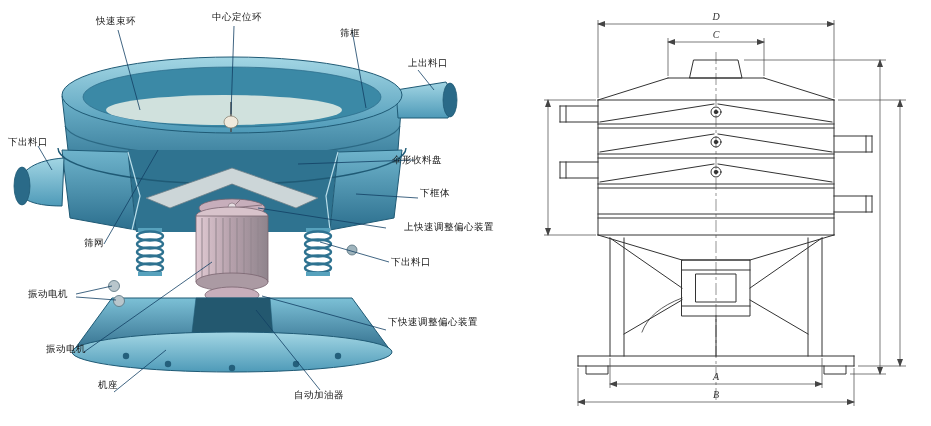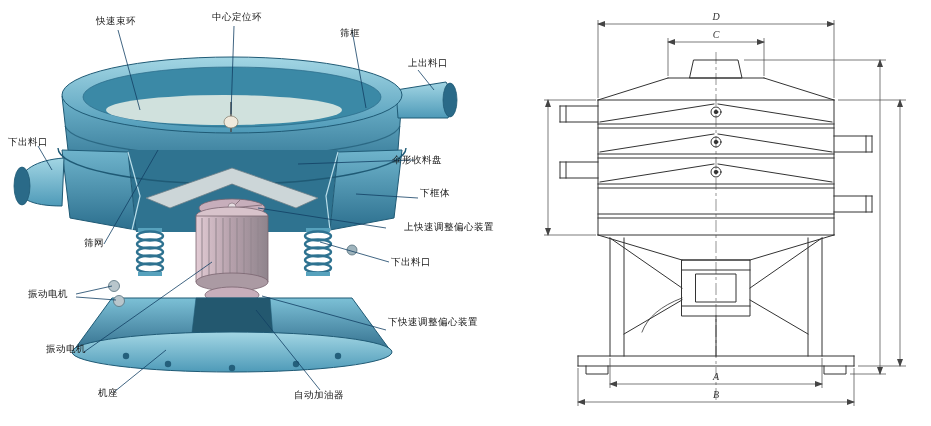--- a/index.html
+++ b/index.html
@@ -153,21 +153,21 @@
   <div class="lbl" style="left:408px;top:58px">上出料口</div>
   <div class="lbl" style="left:8px;top:137px">下出料口</div>
   <div class="lbl" style="left:392px;top:155px">伞形收料盘</div>
   <div class="lbl" style="left:420px;top:188px">下框体</div>
   <div class="lbl" style="left:84px;top:238px">筛网</div>
   <div class="lbl" style="left:404px;top:222px">上快速调整偏心装置</div>
   <div class="lbl" style="left:391px;top:257px">下出料口</div>
   <div class="lbl" style="left:28px;top:289px">振动电机</div>
   <div class="lbl" style="left:46px;top:344px">振动电机</div>
   <div class="lbl" style="left:388px;top:317px">下快速调整偏心装置</div>
-  <div class="lbl" style="left:98px;top:388px">机座</div>
+  <div class="lbl" style="left:98px;top:380px">机座</div>
   <div class="lbl" style="left:294px;top:390px">自动加油器</div>
 
   <svg style="left:520px" width="411" height="426" viewBox="0 0 411 426">
     <defs>
       <marker id="arr" markerUnits="userSpaceOnUse" markerWidth="8" markerHeight="8" refX="7" refY="4" orient="auto-start-reverse">
         <path d="M0,1 L8,4 L0,7 Z" fill="#444"></path>
       </marker>
     </defs>
 
     <line x1="196" y1="52" x2="196" y2="402" stroke="#666" stroke-width="0.7" stroke-dasharray="12 3 3 3"></line>

